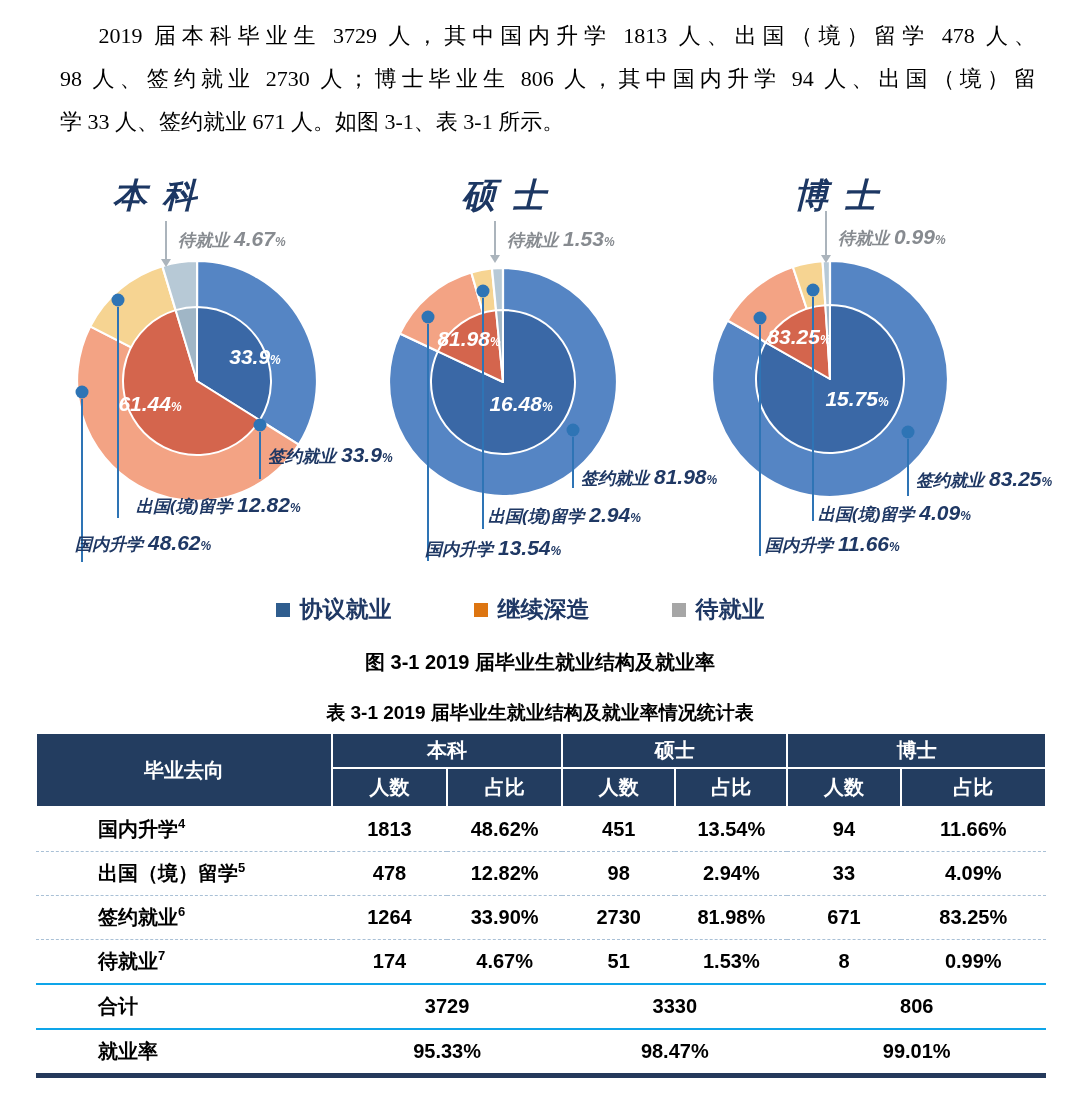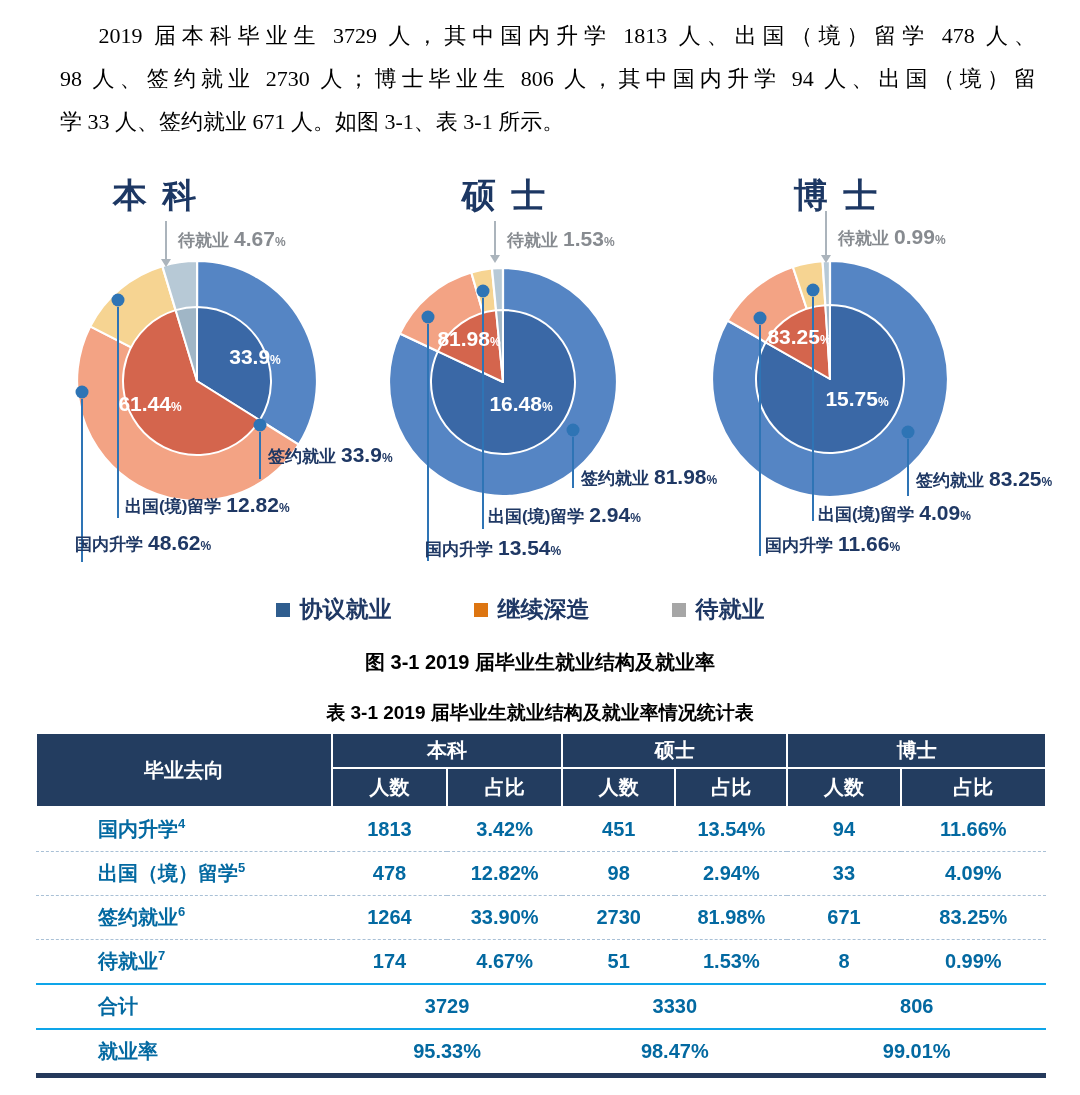--- a/index.html
+++ b/index.html
@@ -5,21 +5,21 @@
   html,body{margin:0;padding:0;background:#fff;}
   .page{width:1080px;height:1095px;position:relative;background:#fff;overflow:hidden;
         font-family:"Liberation Sans","DejaVu Sans",sans-serif;}
   
   .intro{padding:14px 44px 0 60px;font-family:"Liberation Serif","DejaVu Serif",serif;
          font-size:22px;color:#000;}
   .intro .ln{line-height:43px;text-align:justify;text-align-last:justify;}
   .intro .ln.first{text-indent:1.75em;}
   .intro .ln.last{text-align-last:auto;}
   
-  .charts-row{position:relative;height:425px;margin-top:24px;}
+  .charts-row{position:relative;height:425px;margin-top:24px;font-style:italic;}
   .chart{position:absolute;top:0;height:425px;}
   #chart-0{left:20px;width:355px;}
   #chart-1{left:372px;width:333px;}
   #chart-2{left:705px;width:375px;}
   .chart svg{position:absolute;left:0;top:0;}
   .chart-title{position:absolute;font-weight:bold;font-size:34px;color:#1C3763;
                letter-spacing:3px;text-align:center;white-space:nowrap;}
   .callout{position:absolute;white-space:nowrap;color:#1F3864;}
   .callout .c-name{font-size:17px;font-weight:bold;margin-right:5px;}
   .callout .c-val{font-size:21px;font-weight:bold;margin-top:45px;}
@@ -34,21 +34,21 @@
   .legend-swatch{width:14px;height:14px;display:inline-block;}
   
   .fig-caption{text-align:center;font-size:20px;font-weight:bold;color:#000;margin-top:24px;}
   .tbl-caption{text-align:center;font-size:19px;font-weight:bold;color:#000;margin-top:24px;}
   
   .stats-table{width:1012px;margin:6px 0 0 35px;border-collapse:collapse;table-layout:fixed;}
   .stats-table thead th{background:#233D60;color:#fff;font-size:20px;font-weight:bold;
                         border:2px solid #fff;text-align:center;}
   .stats-table thead tr.grp th{height:31px;}
   .stats-table thead tr.sub th{height:35px;}
-  .stats-table tbody th,.stats-table tbody td{font-size:20px;font-weight:bold;color:#0369a1;
+  .stats-table tbody th,.stats-table tbody td{font-size:20px;font-weight:bold;color:#000000;
                         height:41px;text-align:center;vertical-align:middle;}
   .stats-table tbody th.rowlabel{text-align:left;padding-left:62px;}
   .stats-table sup{font-size:13px;font-weight:bold;}
   .stats-table tr.dashed th,.stats-table tr.dashed td{border-bottom:1px dashed #A9C0D6;}
   .stats-table tr.solidline th,.stats-table tr.solidline td{border-bottom:2px solid #0ea5e9;}
   .stats-table tr.rate th,.stats-table tr.rate td{border-bottom:5px solid #24395B;}
 </style>
 </head>
 <body>
 
@@ -75,21 +75,21 @@
           <line x1="62" y1="232" x2="62" y2="395" stroke="#2E74B5" stroke-width="2"></line>
           <circle cx="62" cy="225" r="6.5" fill="#2E74B5"></circle>
           <line x1="98" y1="140" x2="98" y2="351" stroke="#2E74B5" stroke-width="2"></line>
           <circle cx="98" cy="133" r="6.5" fill="#2E74B5"></circle>
           <line x1="146" y1="54" x2="146" y2="94" stroke="#ABB4BC" stroke-width="2"></line>
           <polygon points="141,92 151,92 146,100" fill="#ABB4BC"></polygon>
         </svg>
         <div class="chart-title" style="left: 36px; top: 6px; width: 200px;">本 科</div>
         <div class="callout" style="left: 248px; top: 276px;"><span class="c-name">签约就业</span><span class="c-val">33.9</span><span class="c-pct">%</span></div>
         <div class="callout" style="left: 55px; top: 364px;"><span class="c-name">国内升学</span><span class="c-val">48.62</span><span class="c-pct">%</span></div>
-        <div class="callout" style="left: 105px; top: 326px; text-align: right;"><span class="c-name">出国(境)留学</span><span class="c-val">12.82</span><span class="c-pct">%</span></div>
+        <div class="callout" style="left: 116px; top: 326px; text-align: right;"><span class="c-name">出国(境)留学</span><span class="c-val">12.82</span><span class="c-pct">%</span></div>
         <div class="callout gray" style="left: 158px; top: 60px;"><span class="c-name">待就业</span><span class="c-val">4.67</span><span class="c-pct">%</span></div>
         <div class="inner-label" style="left: 187px; top: 190px; margin-left: 48px;"><span class="c-ival">33.9</span><span class="c-pct">%</span></div>
         <div class="inner-label" style="left: 130px; top: 237px;"><span class="c-ival">61.44</span><span class="c-pct">%</span></div>
       </div>
     <div class="chart" id="chart-1">
         <svg width="333" height="425">
           <path d="M 131 215 L 131.00 101.00 A 114 114 0 1 1 27.79 166.59 Z" fill="#5585C4" stroke="#fff" stroke-width="2.2" stroke-linejoin="round"></path>
           <path d="M 131 215 L 27.79 166.59 A 114 114 0 0 1 99.33 105.49 Z" fill="#F3A384" stroke="#fff" stroke-width="2.2" stroke-linejoin="round"></path>
           <path d="M 131 215 L 99.33 105.49 A 114 114 0 0 1 119.99 101.53 Z" fill="#F6D492" stroke="#fff" stroke-width="2.2" stroke-linejoin="round"></path>
           <path d="M 131 215 L 119.99 101.53 A 114 114 0 0 1 130.93 101.00 Z" fill="#B7C9D6" stroke="#fff" stroke-width="2.2" stroke-linejoin="round"></path>
@@ -183,21 +183,21 @@
         <th>人数</th>
         <th>占比</th>
         <th>人数</th>
         <th>占比</th>
       </tr>
     </thead>
     <tbody>
       <tr class="dashed">
         <th class="rowlabel"><span>国内升学</span><sup>4</sup></th>
         <td>1813</td>
-        <td>3.42%</td>
+        <td>48.62%</td>
         <td>451</td>
         <td>13.54%</td>
         <td>94</td>
         <td>11.66%</td>
       </tr>
       <tr class="dashed">
         <th class="rowlabel"><span>出国（境）留学</span><sup>5</sup></th>
         <td>478</td>
         <td>12.82%</td>
         <td>98</td>

